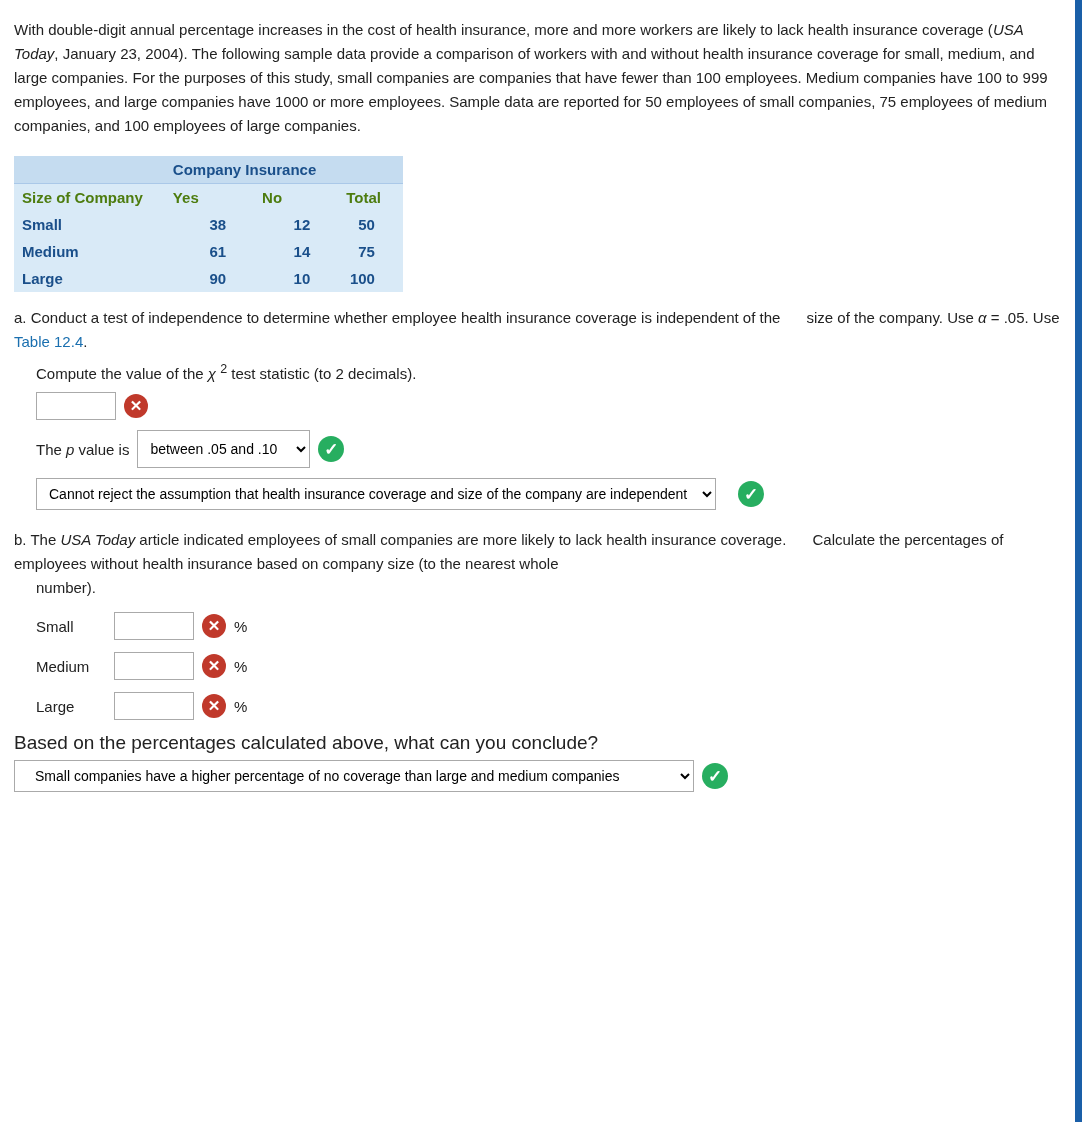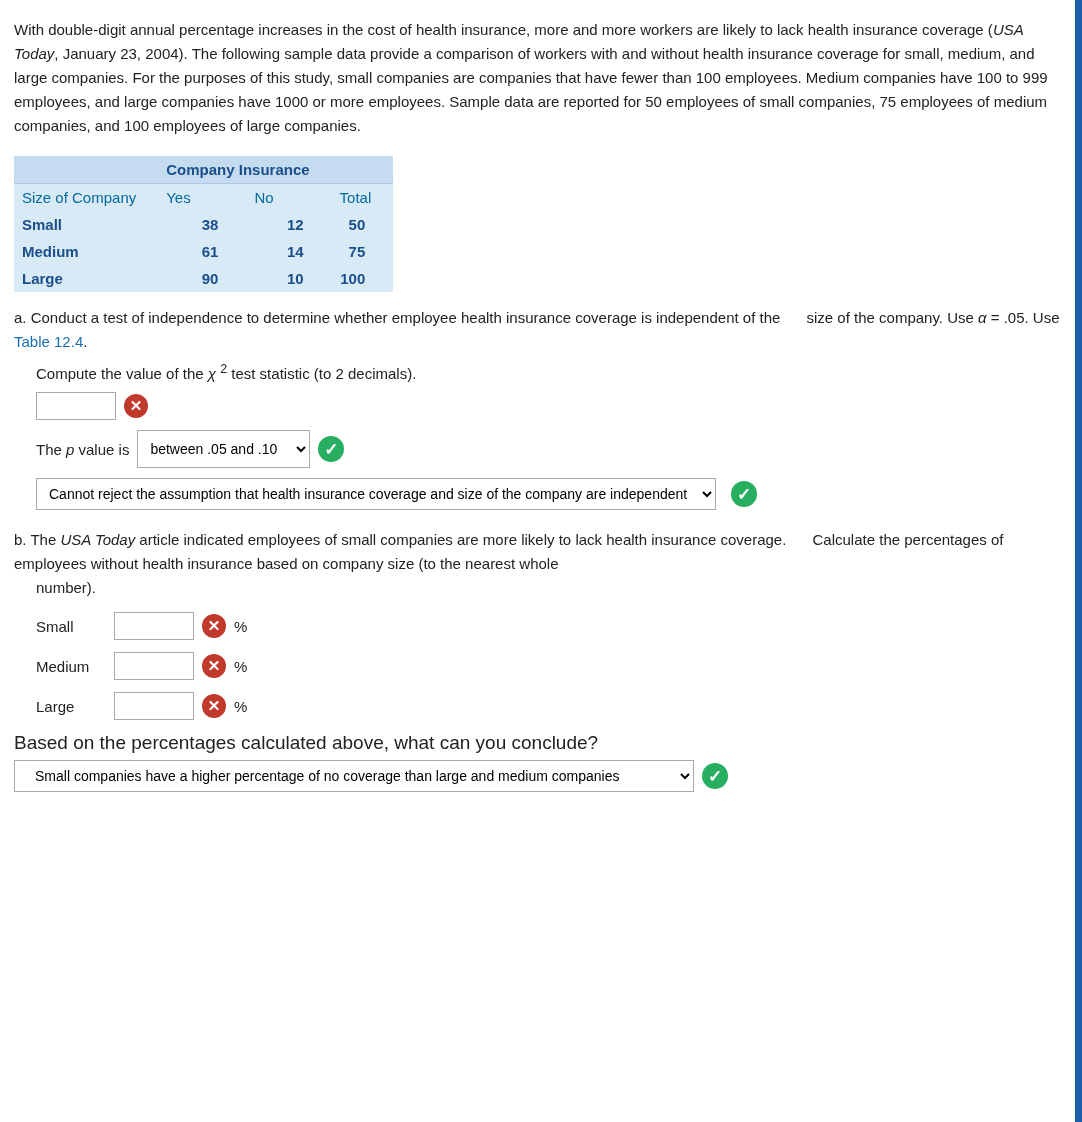--- a/index.html
+++ b/index.html
@@ -26,22 +26,22 @@
       text-align: left;
       font-size: 15px;
     }
     .data-table .header-row th {
       font-weight: bold;
       color: #1a4f8a;
       background: #c5dcf0;
       border-bottom: 1px solid #aac8e8;
     }
     .data-table .subheader-row th {
-      font-weight: normal;
-      color: #0369a1;
+      font-weight: bold;
+      color: #4d7c0f;
       background: #d9eaf7;
     }
     .data-table .data-row td {
       font-weight: bold;
       color: #1a4f8a;
       background: #d9eaf7;
     }
     .data-table .data-row td.num {
       text-align: right;
       padding-right: 28px;
@@ -113,21 +113,21 @@
     .p-value-select {
       font-size: 14px;
       padding: 3px 8px;
       border: 1px solid #aaa;
       background: #fff;
       height: 38px;
     }
     .conclusion-row {
       display: flex;
       align-items: center;
-      gap: 15px;
+      gap: 22px;
       margin: 6px 0 6px 22px;
     }
     .conclusion-select {
       font-size: 14px;
       padding: 3px 8px;
       border: 1px solid #aaa;
       background: #fff;
       height: 32px;
       min-width: 680px;
     }

